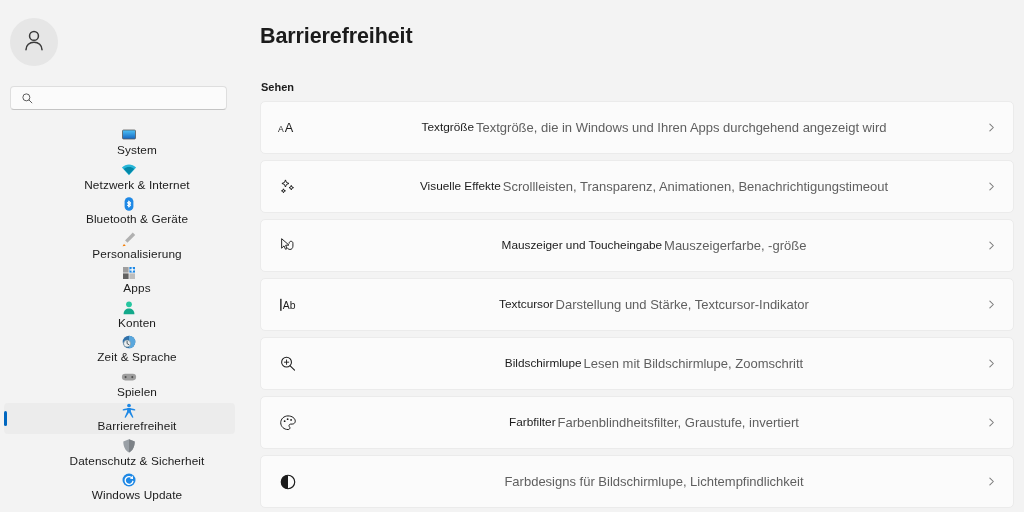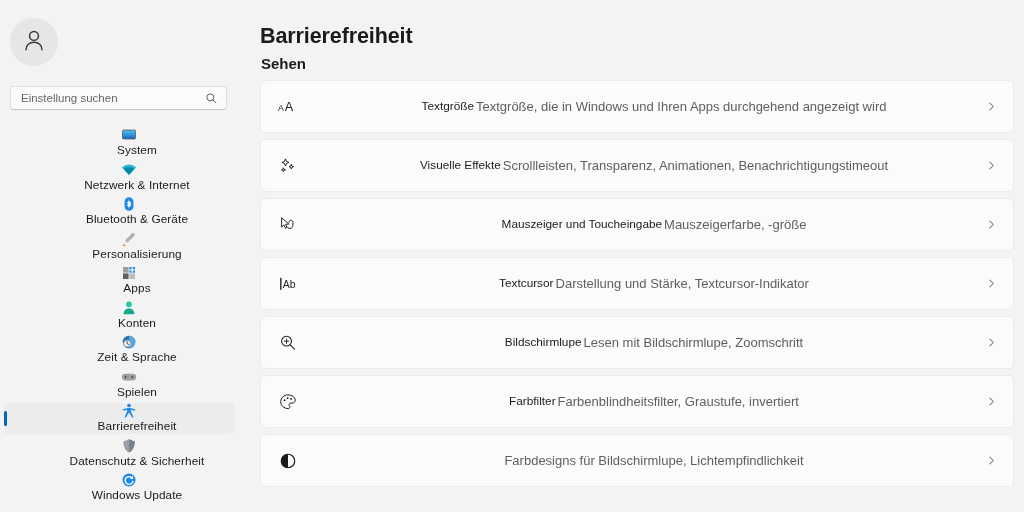--- a/index.html
+++ b/index.html
@@ -136,24 +136,24 @@
   .page-title {
     font-size: 21.5px;
     font-weight: bold;
     color: #1b1b1b;
     letter-spacing: -0.1px;
     margin-top: 24px;
     margin-left: 0px;
   }
 
   .section-label {
-    font-size: 15px;
+    font-size: 11px;
     font-weight: bold;
     color: #1b1b1b;
-    margin-top: 6px;
+    margin-top: 32px;
     margin-bottom: 8px;
     margin-left: 1px;
   }
 
   .card-list {
     display: flex;
     flex-direction: column;
     gap: 6px;
   }
 
@@ -220,21 +220,20 @@
         <span>
           <svg width="26" height="26" viewBox="0 0 24 24" fill="none" stroke="#3a3a3a" stroke-width="1.4">
             <circle cx="12" cy="8.2" r="4.1"></circle>
             <path d="M4.6 21c0-4.1 3.3-7 7.4-7s7.4 2.9 7.4 7" stroke-linecap="round"></path>
           </svg>
         </span>
       </div>
     </div>
 
     <div class="search-wrap">
-      <input class="search-input" type="text" placeholder="Einstellung suchen" style="">
       <span class="search-icon">
         <svg width="13" height="13" viewBox="0 0 16 16" fill="none" stroke="#4a4a4a" stroke-width="1.1">
           <circle cx="6.6" cy="6.6" r="4.3"></circle>
           <path d="M9.9 9.9 L13.4 13.4" stroke-linecap="round"></path>
         </svg>
       </span>
     </div>
 
     <nav class="nav">
 

